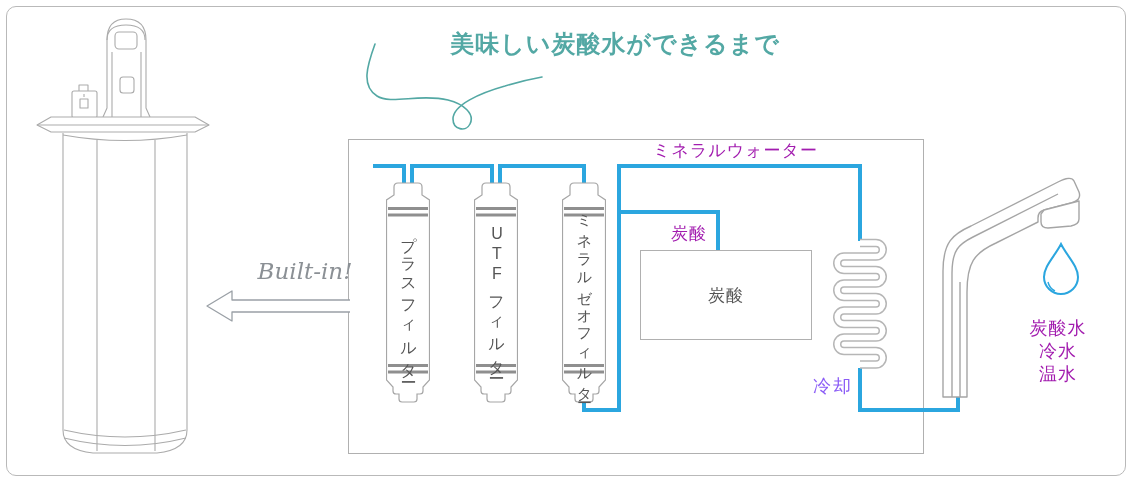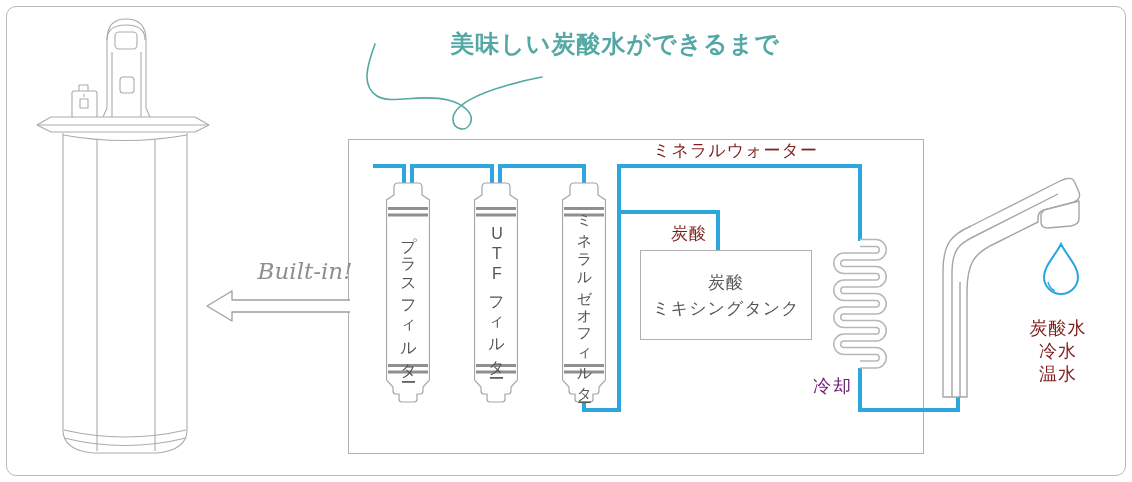--- a/index.html
+++ b/index.html
@@ -30,24 +30,24 @@
                   writing-mode:vertical-rl;text-orientation:upright;
                   font-size:16px;letter-spacing:3px;color:#555;white-space:nowrap;}
   .f1 .vlabel,.f2 .vlabel{top:44px;}
   .f3 .vlabel{top:23px;font-size:15px;letter-spacing:2px;}
   
   .tank{left:640px;top:250px;width:170px;height:88px;border:1px solid #b0b0b0;
         background:#fff;display:flex;flex-direction:column;align-items:center;
         justify-content:center;gap:3px;z-index:4;color:#555;font-size:17px;
         letter-spacing:1px;}
   
-  .blue-label{color:#7f1d1d;z-index:5;}
+  .blue-label{color:#a21caf;z-index:5;}
   .lbl-mineral{left:648px;top:139px;width:175px;text-align:center;font-size:17px;letter-spacing:1px;}
   .lbl-carbonic{left:671px;top:222px;font-size:17px;letter-spacing:1px;}
-  .lbl-cooling{left:813px;top:374px;font-size:18px;letter-spacing:2px;color:#701a75;z-index:5;}
+  .lbl-cooling{left:813px;top:374px;font-size:18px;letter-spacing:2px;color:#8b5cf6;z-index:5;}
   .outputs{left:1012px;top:317px;width:92px;text-align:center;font-size:18px;
            line-height:23px;letter-spacing:1px;z-index:5;}
   .stripe{fill:#8f8f8f;}
 </style>
 </head>
 <body>
 
 <div class="abs frame"></div>
 
 <div class="abs title">美味しい炭酸水ができるまで</div>
@@ -162,21 +162,20 @@
     <rect class="stripe" x="2" y="26" width="40" height="3"></rect>
     <rect class="stripe" x="2" y="32.5" width="40" height="3"></rect>
     <rect class="stripe" x="2" y="183" width="40" height="3"></rect>
     <rect class="stripe" x="2" y="189.5" width="40" height="3"></rect>
   </svg>
   <span class="vlabel">ミネラルゼオフィルター</span>
 </div>
 
 <div class="abs tank">
   <span>炭酸</span>
-  <span>ミキシングタンク</span>
 </div>
 
 <div class="abs blue-label lbl-mineral">ミネラルウォーター</div>
 <div class="abs blue-label lbl-carbonic">炭酸</div>
 <div class="abs lbl-cooling">冷却</div>
 
 <div class="abs blue-label outputs">
   <div>炭酸水</div>
   <div>冷水</div>
   <div>温水</div>

